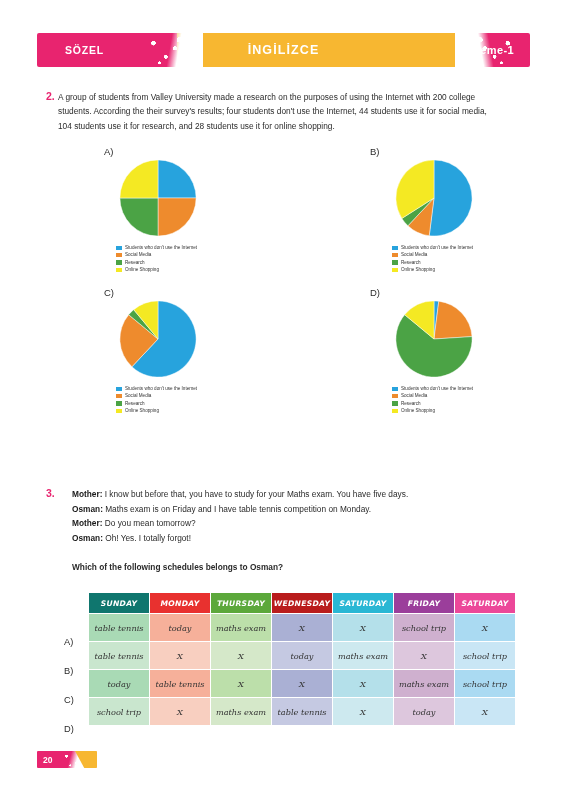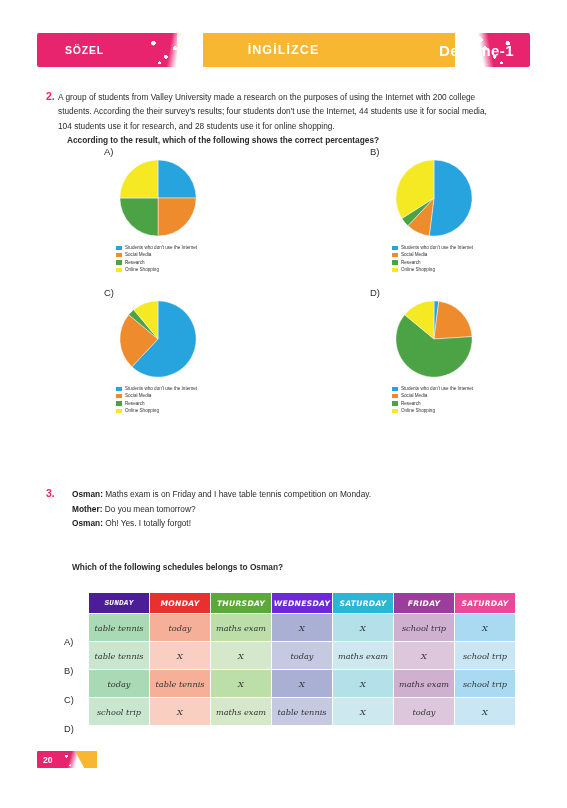--- a/index.html
+++ b/index.html
@@ -54,21 +54,21 @@
   }
   .banner-title {
     position: absolute; left: 0; top: 0; width: 493px; height: 34px;
     display: flex; align-items: center; justify-content: center;
     color: #fff; font-size: 12.5px; font-weight: bold; letter-spacing: 1.1px;
     z-index: 5;
   }
   .banner-right-label {
     position: absolute; right: 16px; top: 0; height: 34px;
     display: flex; align-items: center;
-    color: #fff; font-size: 15px; font-weight: bold; letter-spacing: 0.4px;
+    color: #fff; font-size: 11px; font-weight: bold; letter-spacing: 0.4px;
     z-index: 5;
   }
 
   
   .qnum {
     position: absolute;
     color: #e8246f; font-weight: bold; font-size: 10.5px;
   }
   .qbody { position: absolute; font-size: 8.3px; color: #2b2b2b; line-height: 14.3px; }
   .qbold { font-weight: bold; }
@@ -135,21 +135,20 @@
     <div class="banner-mid"></div>
     <div class="banner-splat-l"></div>
     <div class="banner-splat-r"></div>
     <div class="banner-left-label">SÖZEL</div>
     <div class="banner-title">İNGİLİZCE</div>
     <div class="banner-right-label">Deneme-1</div>
   </div>
 
   <div class="qnum" style="left:46px; top:90px;">2.</div>
   <div class="qbody" style="left:58px; top:90px; width:440px;">A group of students from Valley University made a research on the purposes of using the Internet with 200 college students. According the their survey's results; four students don't use the Internet, 44 students use it for social media, 104 students use it for research, and 28 students use it for online shopping.</div>
-  <div class="qbody qbold" style="left:67px; top:133px; width:440px;">According to the result, which of the following shows the correct percentages?</div>
 
   <div class="chart-cell" style="left:104px; top:146px; width:200px; height:120px;">
     <div class="opt-letter" style="left:0; top:0;">A)</div>
     <svg class="pie" style="left:14px; top:12px;" width="80" height="80" viewBox="-1.05 -1.05 2.1 2.1">
       <g id="pie-a">
           <path d="M 0 0 L 0 -1 A 1 1 0 0 1 1 -6.123233995736766e-17 Z" fill="#27A3DD" stroke="#ffffff" stroke-width="0.012"></path>
           <path d="M 0 0 L 1 -6.123233995736766e-17 A 1 1 0 0 1 1.2246467991473532e-16 1 Z" fill="#EE8B2D" stroke="#ffffff" stroke-width="0.012"></path>
           <path d="M 0 0 L 1.2246467991473532e-16 1 A 1 1 0 0 1 -1 1.8369701987210297e-16 Z" fill="#4BA345" stroke="#ffffff" stroke-width="0.012"></path>
           <path d="M 0 0 L -1 1.8369701987210297e-16 A 1 1 0 0 1 -2.4492935982947064e-16 -1 Z" fill="#F4E923" stroke="#ffffff" stroke-width="0.012"></path>
         </g>
@@ -259,38 +258,39 @@
         </div>
       <div class="legend-row">
           <span class="swatch" style="background:#F4E923"></span>
           <span>Online Shopping</span>
         </div>
     </div>
   </div>
 
   <div class="qnum" style="left:46px; top:487px;">3.</div>
   <div id="q3lines" style="position:absolute; left:72px; top:487px; width:420px;">
+      <div class="qbody" style="position: relative; height: 14.6px;"><span class="speaker">Mother:</span><span> I know but before that, you have to study for your Maths exam. You have five days.</span></div>
       <div class="qbody" style="position: relative; height: 14.6px;"><span class="speaker">Osman:</span><span> Maths exam is on Friday and I have table tennis competition on Monday.</span></div>
       <div class="qbody" style="position: relative; height: 14.6px;"><span class="speaker">Mother:</span><span> Do you mean tomorrow?</span></div>
       <div class="qbody" style="position: relative; height: 14.6px;"><span class="speaker">Osman:</span><span> Oh! Yes. I totally forgot!</span></div>
     </div>
   <div class="qbody qbold" style="left:72px; top:560px; width:430px;">Which of the following schedules belongs to Osman?</div>
 
   <div class="rowlabel" style="top:637px;">A)</div>
   <div class="rowlabel" style="top:666px;">B)</div>
   <div class="rowlabel" style="top:695px;">C)</div>
   <div class="rowlabel" style="top:724px;">D)</div>
 
   <table class="sched">
     <thead>
         <tr id="sched-head">
-          <th style="background: #4c1d95; font-family: Liberation Mono, monospace;">SUNDAY</th>
+          <th style="background: #0f766e;">SUNDAY</th>
           <th style="background: rgb(232, 49, 47);">MONDAY</th>
           <th style="background: rgb(92, 168, 59);">THURSDAY</th>
-          <th style="background: #6d28d9;">WEDNESDAY</th>
+          <th style="background: #b91c1c;">WEDNESDAY</th>
           <th style="background: rgb(41, 183, 212);">SATURDAY</th>
           <th style="background: rgb(155, 62, 155);">FRIDAY</th>
           <th style="background: #ec4899;">SATURDAY</th>
         </tr>
       </thead>
     <tbody id="sched-body">
         <tr>
           <td style="background: rgb(169, 218, 181);">table tennis</td>
           <td style="background: rgb(246, 176, 154);">today</td>
           <td style="background: rgb(188, 223, 170);">maths exam</td>

